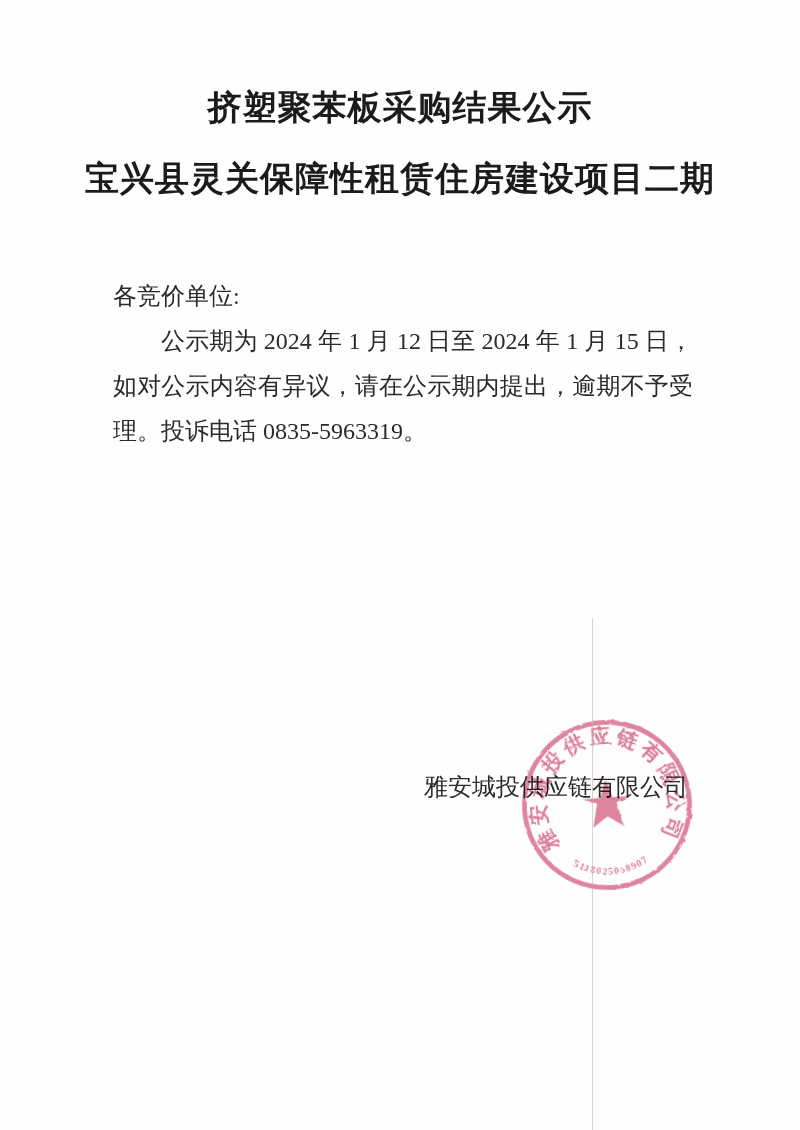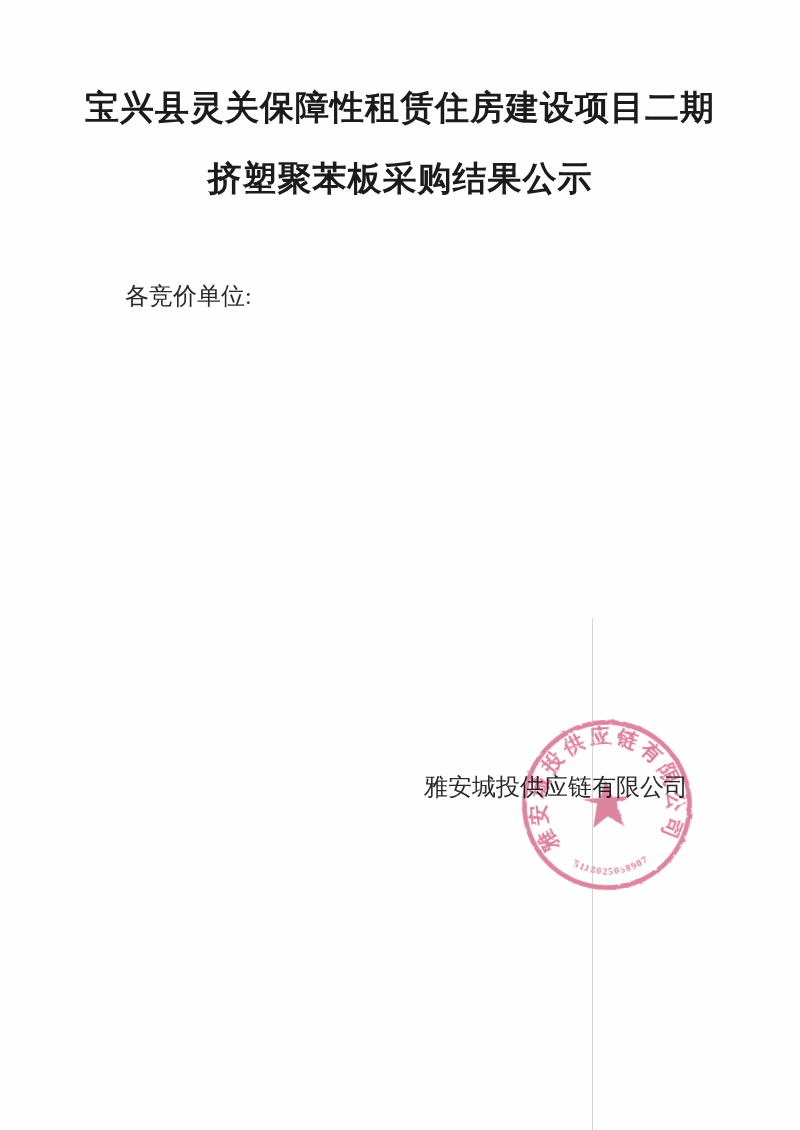--- a/index.html
+++ b/index.html
@@ -30,21 +30,21 @@
     font-size: 34px;
     line-height: 40px;
     letter-spacing: 1px;
   }
   .title-line + .title-line {
     margin-top: 31px;
   }
   .body-block {
     position: absolute;
     top: 274px;
-    left: 125px;
+    left: 113px;
     width: 580px;
     font-size: 24px;
     line-height: 45px;
     text-align: justify;
     color: #2a2a2a;
   }
   .body-block p {
     margin: 0;
   }
   .para-indent {
@@ -85,26 +85,27 @@
     height: 512px;
     background: rgba(185, 176, 168, 0.55);
   }
 </style>
 </head>
 <body>
 
 <div class="page">
 
   <h1 class="title-block" style="margin:0;">
+    <span class="title-line">挤塑聚苯板采购结果公示</span>
     <span class="title-line">宝兴县灵关保障性租赁住房建设项目二期</span>
-    <span class="title-line">挤塑聚苯板采购结果公示</span>
   </h1>
 
   <div class="body-block">
     <p>各竞价单位:</p>
+    <p class="para-indent">公示期为 2024 年 1 月 12 日至 2024 年 1 月 15 日，如对公示内容有异议，请在公示期内提出，逾期不予受理。投诉电话 0835-5963319。</p>
   </div>
 
   <div class="signature-block">
     <div>雅安城投供应链有限公司</div>
   </div>
 
   <div class="stamp">
     <svg viewBox="0 0 200 200" xmlns="http://www.w3.org/2000/svg">
       <defs>
         <filter id="roughen" x="-10%" y="-10%" width="120%" height="120%">

